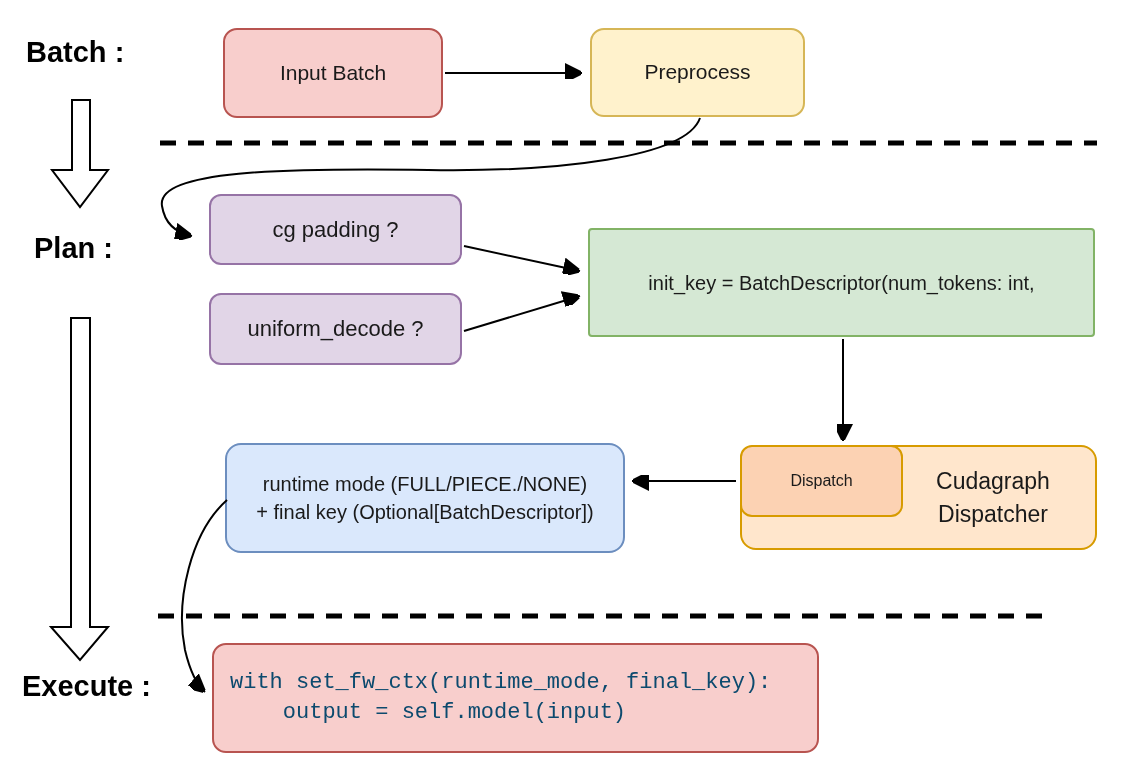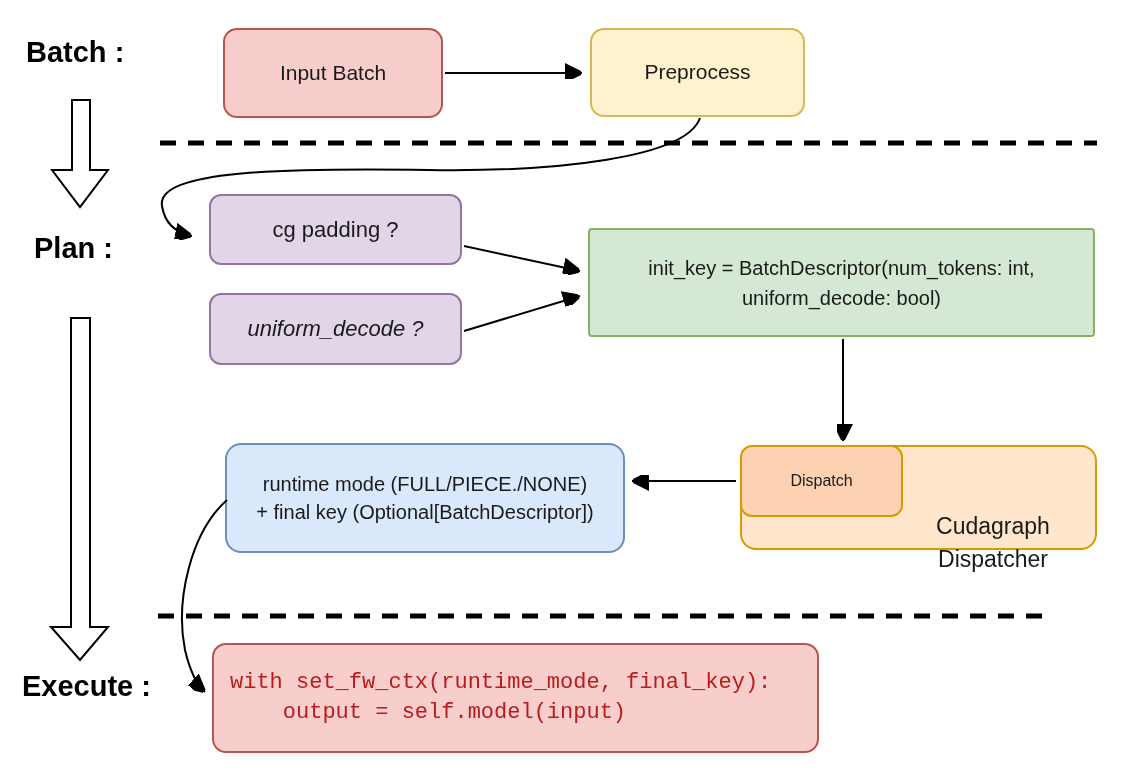--- a/index.html
+++ b/index.html
@@ -42,36 +42,36 @@
   .node-yellow { background: var(--yellow_fill); border: 2px solid var(--yellow_border); border-radius: 14px; }
   .node-purple { background: var(--purple_fill); border: 2px solid var(--purple_border); border-radius: 12px; }
   .node-green  { background: var(--green_fill);  border: 2px solid var(--green_border);  border-radius: 4px; }
   .node-orange-outer { background: var(--orange_fill);   border: 2px solid var(--orange_border); border-radius: 16px; }
   .node-orange-inner { background: var(--dispatch_fill); border: 2px solid var(--orange_border); border-radius: 12px; }
   .node-blue   { background: var(--blue_fill);   border: 2px solid var(--blue_border);   border-radius: 16px; }
 
   #input-batch   { left: 223px; top: 28px;  width: 220px; height: 90px;  font-size: 21px; }
   #preprocess    { left: 590px; top: 28px;  width: 215px; height: 89px;  font-size: 21px; }
   #cg-padding    { left: 209px; top: 194px; width: 253px; height: 71px;  font-size: 22px; }
-  #uniform-decode{ left: 209px; top: 293px; width: 253px; height: 72px;  font-size: 22px; font-style: italic; }
+  #uniform-decode{ left: 209px; top: 293px; width: 253px; height: 72px;  font-size: 22px; }
   #init-key      { left: 588px; top: 228px; width: 507px; height: 109px; font-size: 20px; line-height: 1.5; }
   #cudagraph-dispatcher { left: 740px; top: 445px; width: 357px; height: 105px; }
   #cudagraph-label {
     position: absolute; left: 903px; top: 445px; width: 180px; height: 105px;
     display: flex; flex-direction: column; align-items: center; justify-content: center;
-    font-size: 23px; line-height: 1.4; color: #1a1a1a; z-index: 2; text-align: center; margin-top: 45px;
+    font-size: 23px; line-height: 1.4; color: #1a1a1a; z-index: 2; text-align: center;
   }
   #dispatch      { left: 740px; top: 445px; width: 163px; height: 72px;  font-size: 16px; z-index: 2; }
   #runtime-mode  { left: 225px; top: 443px; width: 400px; height: 110px; font-size: 20px; line-height: 1.42; }
   #execute-code  {
     left: 212px; top: 643px; width: 607px; height: 110px;
     align-items: flex-start; text-align: left;
     padding-left: 16px;
     font-family: "Liberation Mono", monospace;
-    font-size: 22px; line-height: 1.38; color: #b91c1c;
+    font-size: 22px; line-height: 1.38; color: #0c4a6e;
   }
   .pre-line { white-space: pre; }
 </style>
 </head>
 <body>
 
 <div class="canvas">
 
   <div class="stage-label" style="left:26px; top:36px;">Batch :</div>
   <div class="stage-label" style="left:34px; top:232px;">Plan :</div>
@@ -88,21 +88,20 @@
   <div class="node node-purple" id="cg-padding">
     <span>cg padding ?</span>
   </div>
 
   <div class="node node-purple" id="uniform-decode">
     <span>uniform_decode ?</span>
   </div>
 
   <div class="node node-green" id="init-key">
     <span>init_key = BatchDescriptor(num_tokens: int,</span>
-    <span>uniform_decode: bool)</span>
   </div>
 
   <div class="node node-orange-outer" id="cudagraph-dispatcher"></div>
   <div id="cudagraph-label">
     <span>Cudagraph</span>
     <span>Dispatcher</span>
   </div>
   <div class="node node-orange-inner" id="dispatch">
     <span>Dispatch</span>
   </div>

